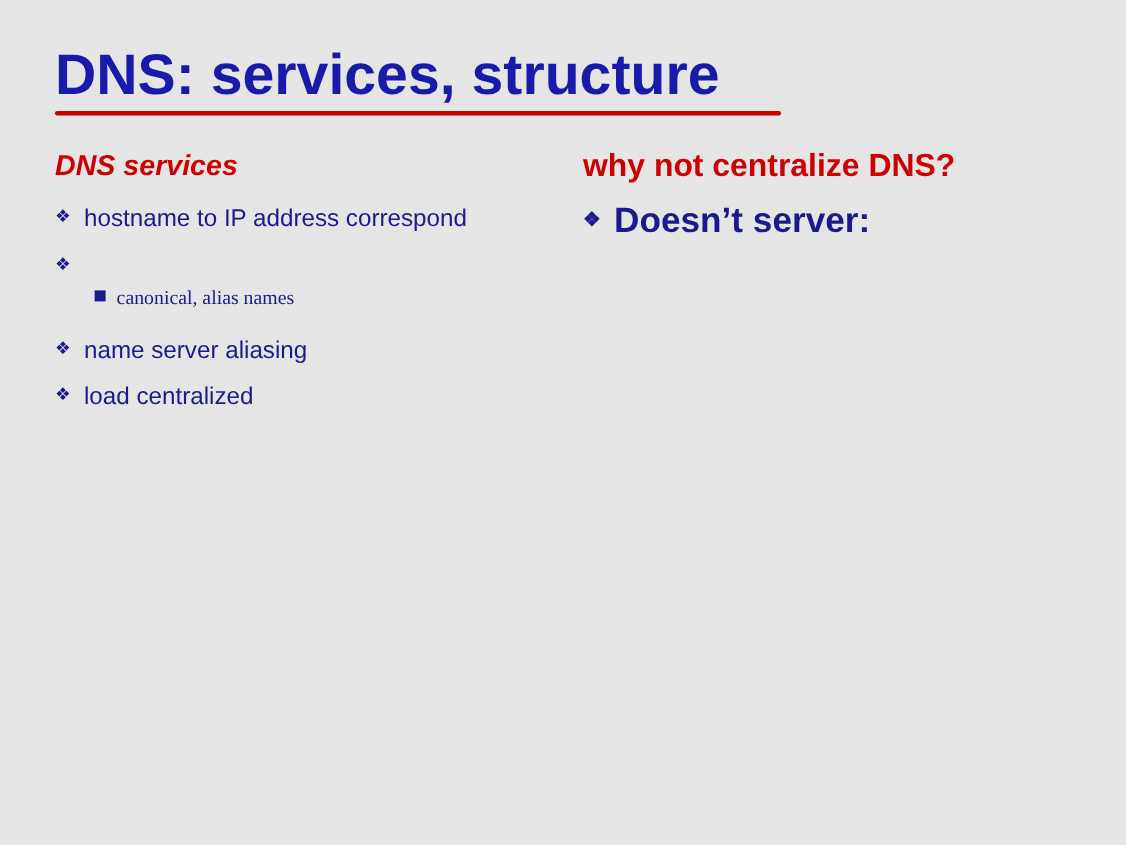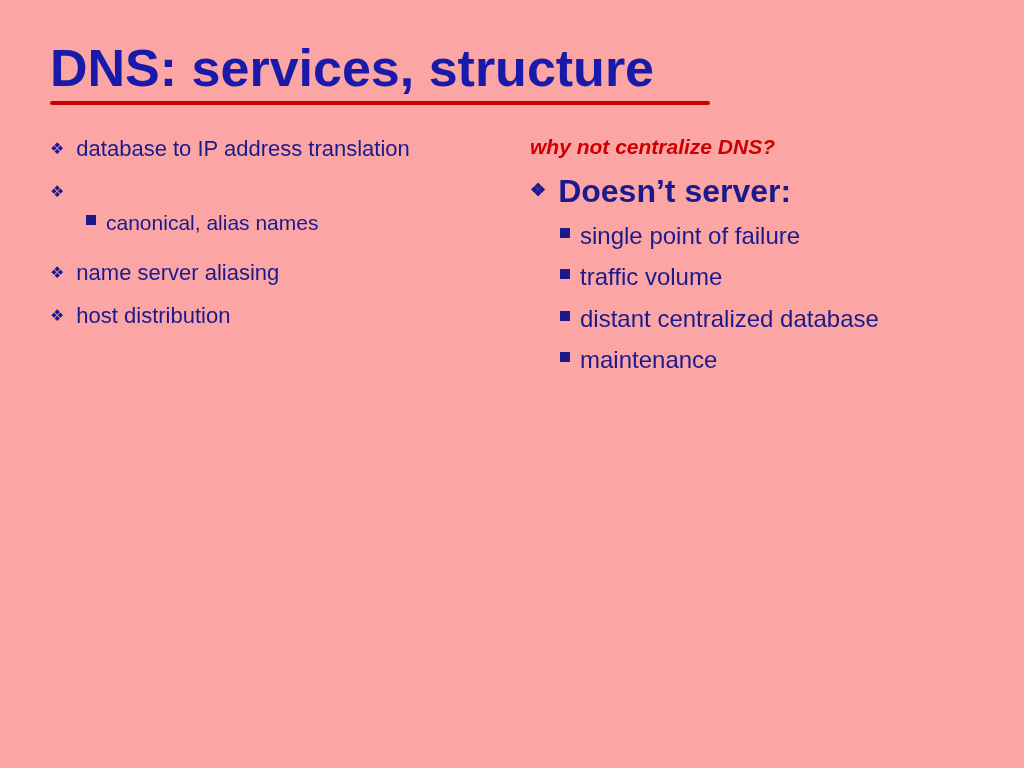--- a/index.html
+++ b/index.html
@@ -13,21 +13,21 @@
       font-family: 'Arial', 'Helvetica Neue', Helvetica, sans-serif;
       width: 1024px;
       height: 768px;
       overflow: hidden;
       position: relative;
     }
 
     .slide {
       width: 1024px;
       height: 768px;
-      background: #fca5a5;
+      background: #e5e5e5;
       padding: 40px 50px 40px 50px;
       position: relative;
     }
 
     .title-container {
       margin-bottom: 30px;
     }
 
     .slide-title {
       font-size: 52px;
@@ -96,38 +96,38 @@
       list-style: none;
       padding: 0;
       margin-top: 6px;
       margin-left: 0;
     }
 
     .sub-list li {
       display: flex;
       align-items: flex-start;
       margin-bottom: 8px;
-      font-size: 21px;
+      font-size: 18px;
       color: #1a1a8c;
       line-height: 1.35;
+      font-family: Liberation Serif, serif;
     }
 
     .square-bullet {
       display: inline-block;
       width: 10px;
       height: 10px;
       background-color: #1a1a8c;
       margin-right: 10px;
       margin-top: 6px;
       flex-shrink: 0;
     }
 
     .right-section-heading {
-      font-size: 21px;
-      font-style: italic;
+      font-size: 29px;
       font-weight: bold;
       color: #cc0000;
       margin-bottom: 14px;
     }
 
     .doesnt-scale {
       font-size: 32px;
       color: #1a1a8c;
       font-weight: bold;
       display: flex;
@@ -160,25 +160,26 @@
 <div class="slide">
 
   <div class="title-container">
     <h1 class="slide-title">DNS: services, structure</h1>
     <span class="title-underline"></span>
   </div>
 
   <div class="content-columns">
 
     <div class="left-column">
+      <div class="section-heading">DNS services</div>
       <ul class="bullet-list">
 
         <li>
           <span class="diamond-bullet">❖</span>
-          <span class="bullet-item-text">database to IP address translation</span>
+          <span class="bullet-item-text">hostname to IP address correspond</span>
         </li>
 
         <li style="flex-direction: column; padding-left: 0;">
           <div style="display:flex; align-items:flex-start;">
             <span class="diamond-bullet">❖</span>
           </div>
           <ul class="sub-list" style="padding-left: 36px;">
             <li>
               <span class="square-bullet"></span>
               <span>canonical, alias names</span>
@@ -187,50 +188,32 @@
         </li>
 
         <li>
           <span class="diamond-bullet">❖</span>
           <span class="bullet-item-text">name server aliasing</span>
         </li>
 
         <li style="flex-direction: column; padding-left: 0;">
           <div style="display:flex; align-items:flex-start;">
             <span class="diamond-bullet">❖</span>
-            <span class="bullet-item-text">host distribution</span>
+            <span class="bullet-item-text">load centralized</span>
           </div>
         </li>
 
       </ul>
     </div>
 
     <div class="right-column">
       <div class="right-section-heading">why not centralize DNS?</div>
 
       <div class="doesnt-scale">
         <span class="diamond-bullet" style="font-size:18px; margin-top:6px;">❖</span>
         <span>Doesn’t server:</span>
       </div>
 
-      <ul class="right-sub-list">
-        <li>
-          <span class="square-bullet" style="margin-top: 8px;"></span>
-          <span>single point of failure</span>
-        </li>
-        <li>
-          <span class="square-bullet" style="margin-top: 8px;"></span>
-          <span>traffic volume</span>
-        </li>
-        <li>
-          <span class="square-bullet" style="margin-top: 8px;"></span>
-          <span>distant centralized database</span>
-        </li>
-        <li>
-          <span class="square-bullet" style="margin-top: 8px;"></span>
-          <span>maintenance</span>
-        </li>
-      </ul>
 
     </div>
 
   </div>
 </div>
 
 </body></html>

